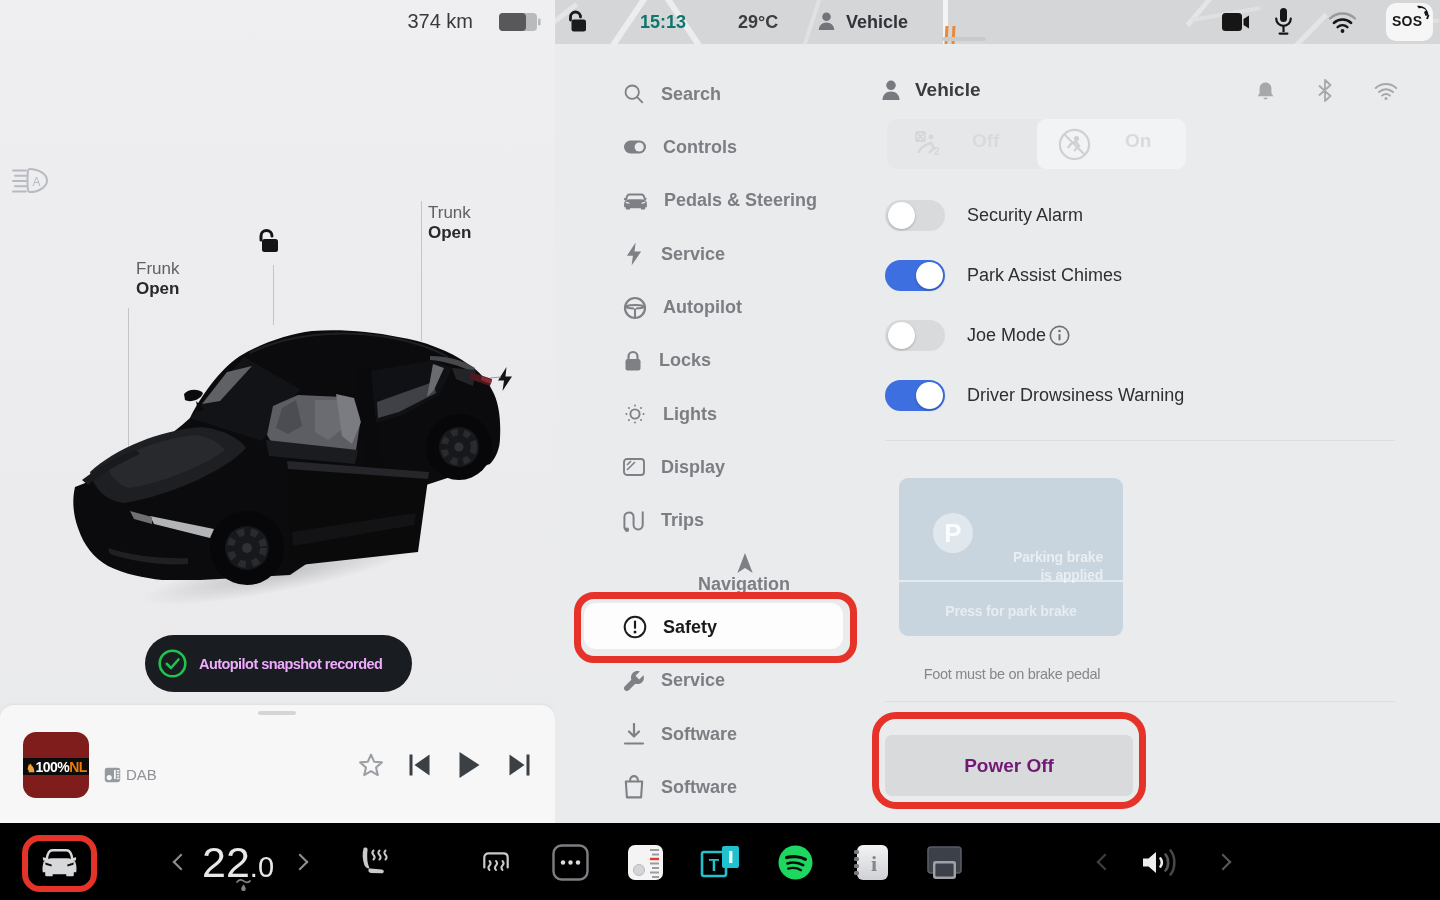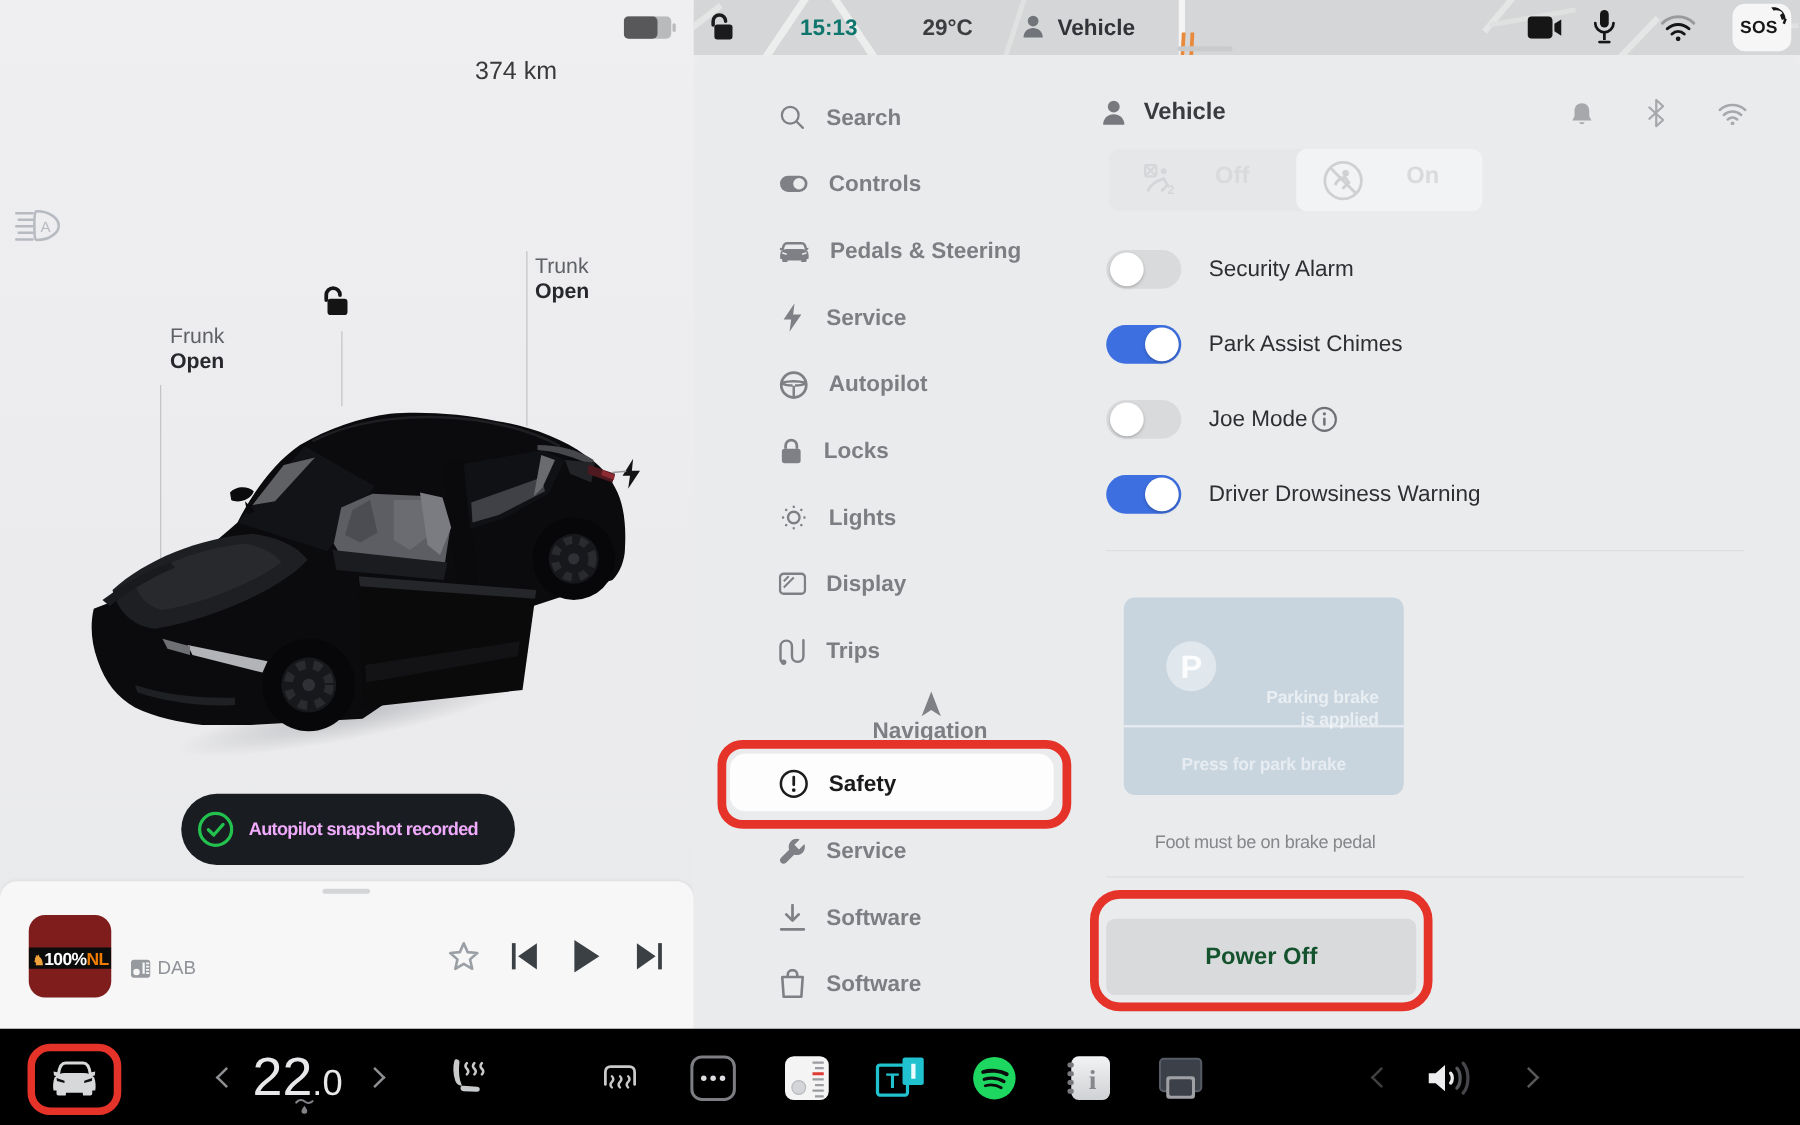--- a/index.html
+++ b/index.html
@@ -5,21 +5,21 @@
   * { margin:0; padding:0; box-sizing:border-box; }
   html,body { width:1440px; height:900px; overflow:hidden; }
   body { font-family:"Liberation Sans", sans-serif; position:relative; background:#ececee; -webkit-font-smoothing:antialiased; }
   .abs { position:absolute; }
 </style>
 </head>
 <body>
 
 <div class="abs" id="leftpanel" style="left:0;top:0;width:555px;height:823px;background:linear-gradient(180deg,#efeff1 0%,#ebebed 60%,#e9eaec 100%);"></div>
 
-<div class="abs" style="left:380px;top:10px;width:113px;text-align:left;font-size:20px;color:#39393b;margin-top:36px;">374&nbsp;km</div>
+<div class="abs" style="left:360px;top:10px;width:113px;text-align:right;font-size:20px;color:#39393b;">374&nbsp;km</div>
 <svg class="abs" style="left:499px;top:13px;" width="42" height="19" viewBox="0 0 42 19">
   <rect x="0" y="0" width="38" height="18" rx="4" fill="#b9babc"></rect>
   <rect x="0" y="0" width="27" height="18" rx="4" fill="#58585a"></rect>
   <rect x="39" y="5.5" width="2.6" height="7" rx="1.3" fill="#b9babc"></rect>
 </svg>
 
 <svg class="abs" style="left:12px;top:167px;" width="37" height="27" viewBox="0 0 37 27">
   <g stroke="#b7bac1" stroke-width="2" fill="none">
     <path d="M14 3.5 H1 M14 8.8 H3 M14 14 H1 M14 19.2 H3 M14 24.5 H1" stroke-linecap="round"></path>
     <path d="M17.5 2 C 28 2, 35 8, 35 13.5 C 35 19, 28 25, 17.5 25 C 16 25, 15.5 23, 15.5 13.5 C 15.5 4, 16 2, 17.5 2 Z"></path>
@@ -380,21 +380,21 @@
 <div class="abs" style="left:899px;top:478px;width:224px;height:158px;background:#c8d5df;border-radius:9px;"></div>
 <div class="abs" style="left:933px;top:513px;width:40px;height:40px;border-radius:50%;background:rgba(255,255,255,0.45);"></div>
 <div class="abs" style="left:933px;top:513px;width:40px;height:40px;display:flex;align-items:center;justify-content:center;font-size:26px;font-weight:bold;color:rgba(255,255,255,0.85);">P</div>
 <div class="abs" style="left:983px;top:521px;width:120px;text-align:right;font-size:14px;font-weight:bold;letter-spacing:-0.2px;color:rgba(255,255,255,0.6);line-height:18px;margin-top:27px;">Parking brake<br>is applied</div>
 <div class="abs" style="left:899px;top:580px;width:224px;height:1.5px;background:rgba(255,255,255,0.5);"></div>
 <div class="abs" style="left:899px;top:603px;width:224px;text-align:center;font-size:14px;font-weight:bold;letter-spacing:-0.2px;color:rgba(255,255,255,0.55);">Press for park brake</div>
 
 <div class="abs" style="left:892px;top:666px;width:240px;text-align:center;font-size:14.5px;letter-spacing:-0.3px;color:#85878a;">Foot must be on brake pedal</div>
 <div class="abs" style="left:885px;top:701px;width:510px;height:1px;background:#dddee0;"></div>
 
-<div class="abs" style="left:885px;top:735px;width:248px;height:61px;background:#d9dadc;border-radius:7px;display:flex;align-items:center;justify-content:center;font-size:19px;font-weight:bold;color:#14532d;">Power Off</div>
+<div class="abs" style="left:885px;top:735px;width:248px;height:61px;background:#d9dadc;border-radius:7px;display:flex;align-items:center;justify-content:center;font-size:19px;font-weight:bold;color:#701a75;">Power Off</div>
 
 <div class="abs" style="left:0;top:823px;width:1440px;height:77px;background:#000;"></div>
 <svg class="abs" style="left:40px;top:846px;" width="40" height="33" viewBox="40 846 40 33">
   <path d="M46.8 859.2 C 47.5 853, 49.5 850.3, 52.5 850.3 L 66.5 850.3 C 69.5 850.3, 71.5 853, 72.2 859.2" fill="none" stroke="#d7d8da" stroke-width="2.4" stroke-linecap="round"></path>
   <path d="M42.8 857.2 L 46.6 858 L 46.3 861 L 43.2 860.4 Z" fill="#d7d8da"></path>
   <path d="M76.2 857.2 L 72.4 858 L 72.7 861 L 75.8 860.4 Z" fill="#d7d8da"></path>
   <path d="M43.6 862 C 45.6 859.6, 48.4 858.3, 52 858.3 L 67 858.3 C 70.6 858.3, 73.4 859.6, 75.4 862 C 76.6 865.5, 76.8 869.5, 76.2 872.3 L 73.8 872.3 L 73.8 874.7 C 73.8 875.6, 73.1 876.3, 72.2 876.3 L 66.4 876.3 L 66.2 874.2 L 52.8 874.2 L 52.6 876.3 L 46.8 876.3 C 45.9 876.3, 45.2 875.6, 45.2 874.7 L 45.2 872.3 L 42.8 872.3 C 42.2 869.5, 42.4 865.5, 43.6 862 Z" fill="#d7d8da"></path>
   <path d="M45.2 862.4 L 51.6 864.6 L 51.6 866.4 L 45.6 864.8 Z" fill="#101012"></path>
   <path d="M73.8 862.4 L 67.4 864.6 L 67.4 866.4 L 73.4 864.8 Z" fill="#101012"></path>
 </svg>

